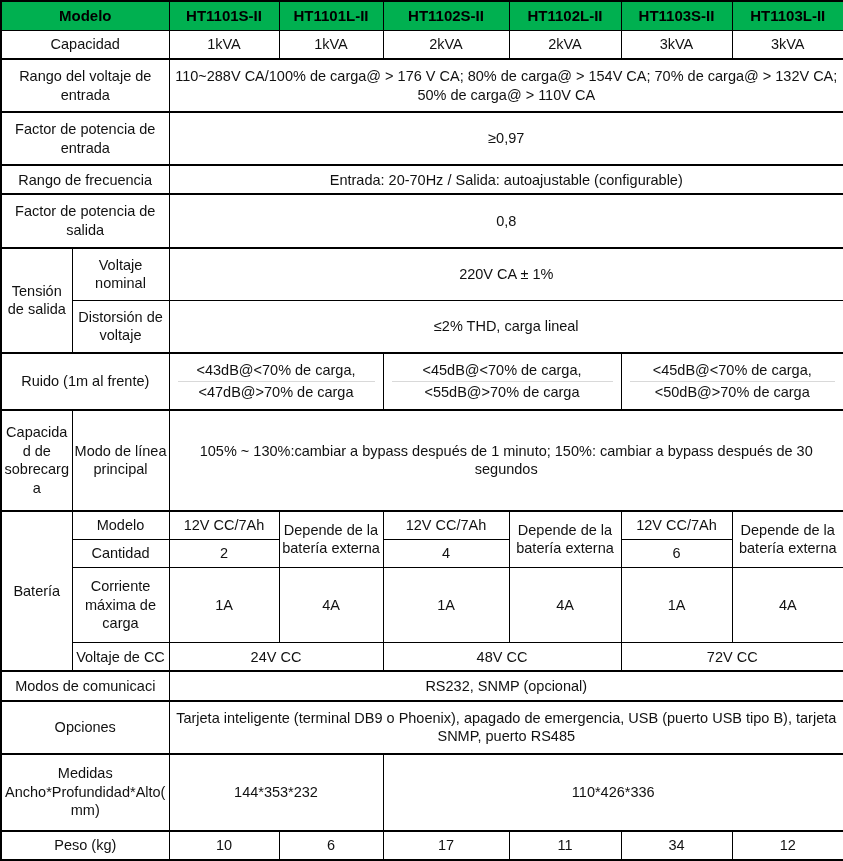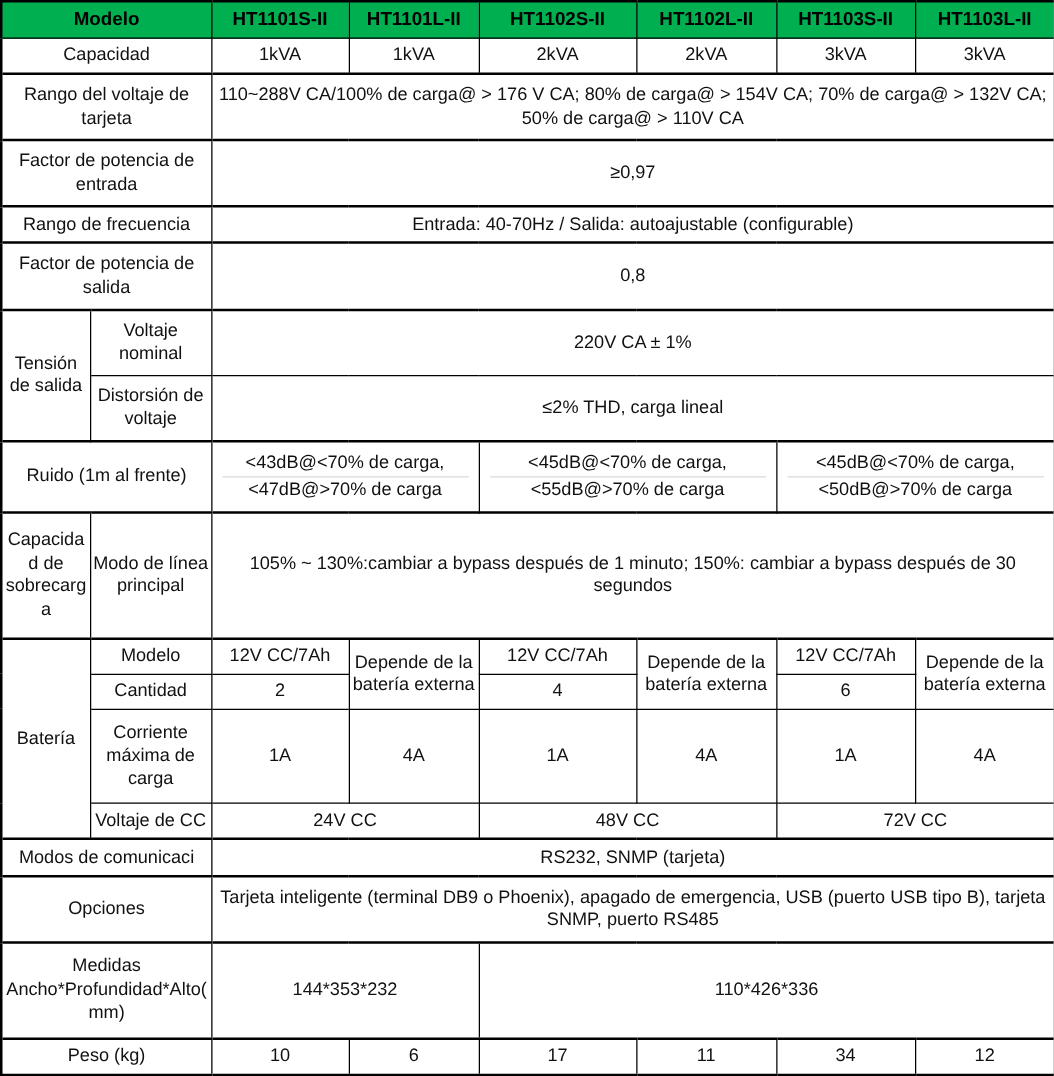--- a/index.html
+++ b/index.html
@@ -94,32 +94,32 @@
       <td colspan="2" class="thick-left">Capacidad</td>
       <td>1kVA</td>
       <td>1kVA</td>
       <td>2kVA</td>
       <td>2kVA</td>
       <td>3kVA</td>
       <td class="thick-right">3kVA</td>
     </tr>
 
     <tr>
-      <td colspan="2" class="thick-left thick-top">Rango del voltaje de tarjeta</td>
+      <td colspan="2" class="thick-left thick-top">Rango del voltaje de entrada</td>
       <td colspan="6" class="thick-right thick-top">110~288V CA/100% de carga@ &gt; 176 V CA; 80% de carga@ &gt; 154V CA; 70% de carga@ &gt; 132V CA; 50% de carga@ &gt; 110V CA</td>
     </tr>
 
     <tr>
       <td colspan="2" class="thick-left thick-top">Factor de potencia de entrada</td>
       <td colspan="6" class="thick-right thick-top">≥0,97</td>
     </tr>
 
     <tr>
       <td colspan="2" class="thick-left thick-top">Rango de frecuencia</td>
-      <td colspan="6" class="thick-right thick-top">Entrada: 40-70Hz / Salida: autoajustable (configurable)</td>
+      <td colspan="6" class="thick-right thick-top">Entrada: 20-70Hz / Salida: autoajustable (configurable)</td>
     </tr>
 
     <tr>
       <td colspan="2" class="thick-left thick-top">Factor de potencia de salida</td>
       <td colspan="6" class="thick-right thick-top">0,8</td>
     </tr>
 
     <tr>
       <td rowspan="2" class="thick-left thick-top">Tensión de salida</td>
       <td class="thick-top">Voltaje nominal</td>
@@ -183,21 +183,21 @@
 
     <tr>
       <td>Voltaje de CC</td>
       <td colspan="2">24V CC</td>
       <td colspan="2">48V CC</td>
       <td colspan="2" class="thick-right">72V CC</td>
     </tr>
 
     <tr>
       <td colspan="2" class="thick-left thick-top nowrapcell">Modos de comunicaci</td>
-      <td colspan="6" class="thick-right thick-top">RS232, SNMP (tarjeta)</td>
+      <td colspan="6" class="thick-right thick-top">RS232, SNMP (opcional)</td>
     </tr>
 
     <tr>
       <td colspan="2" class="thick-left thick-top">Opciones</td>
       <td colspan="6" class="thick-right thick-top">Tarjeta inteligente (terminal DB9 o Phoenix), apagado de emergencia, USB (puerto USB tipo B), tarjeta SNMP, puerto RS485</td>
     </tr>
 
     <tr>
       <td colspan="2" class="thick-left thick-top">Medidas Ancho*Profundidad*Alto(mm)</td>
       <td colspan="2" class="thick-top">144*353*232</td>

